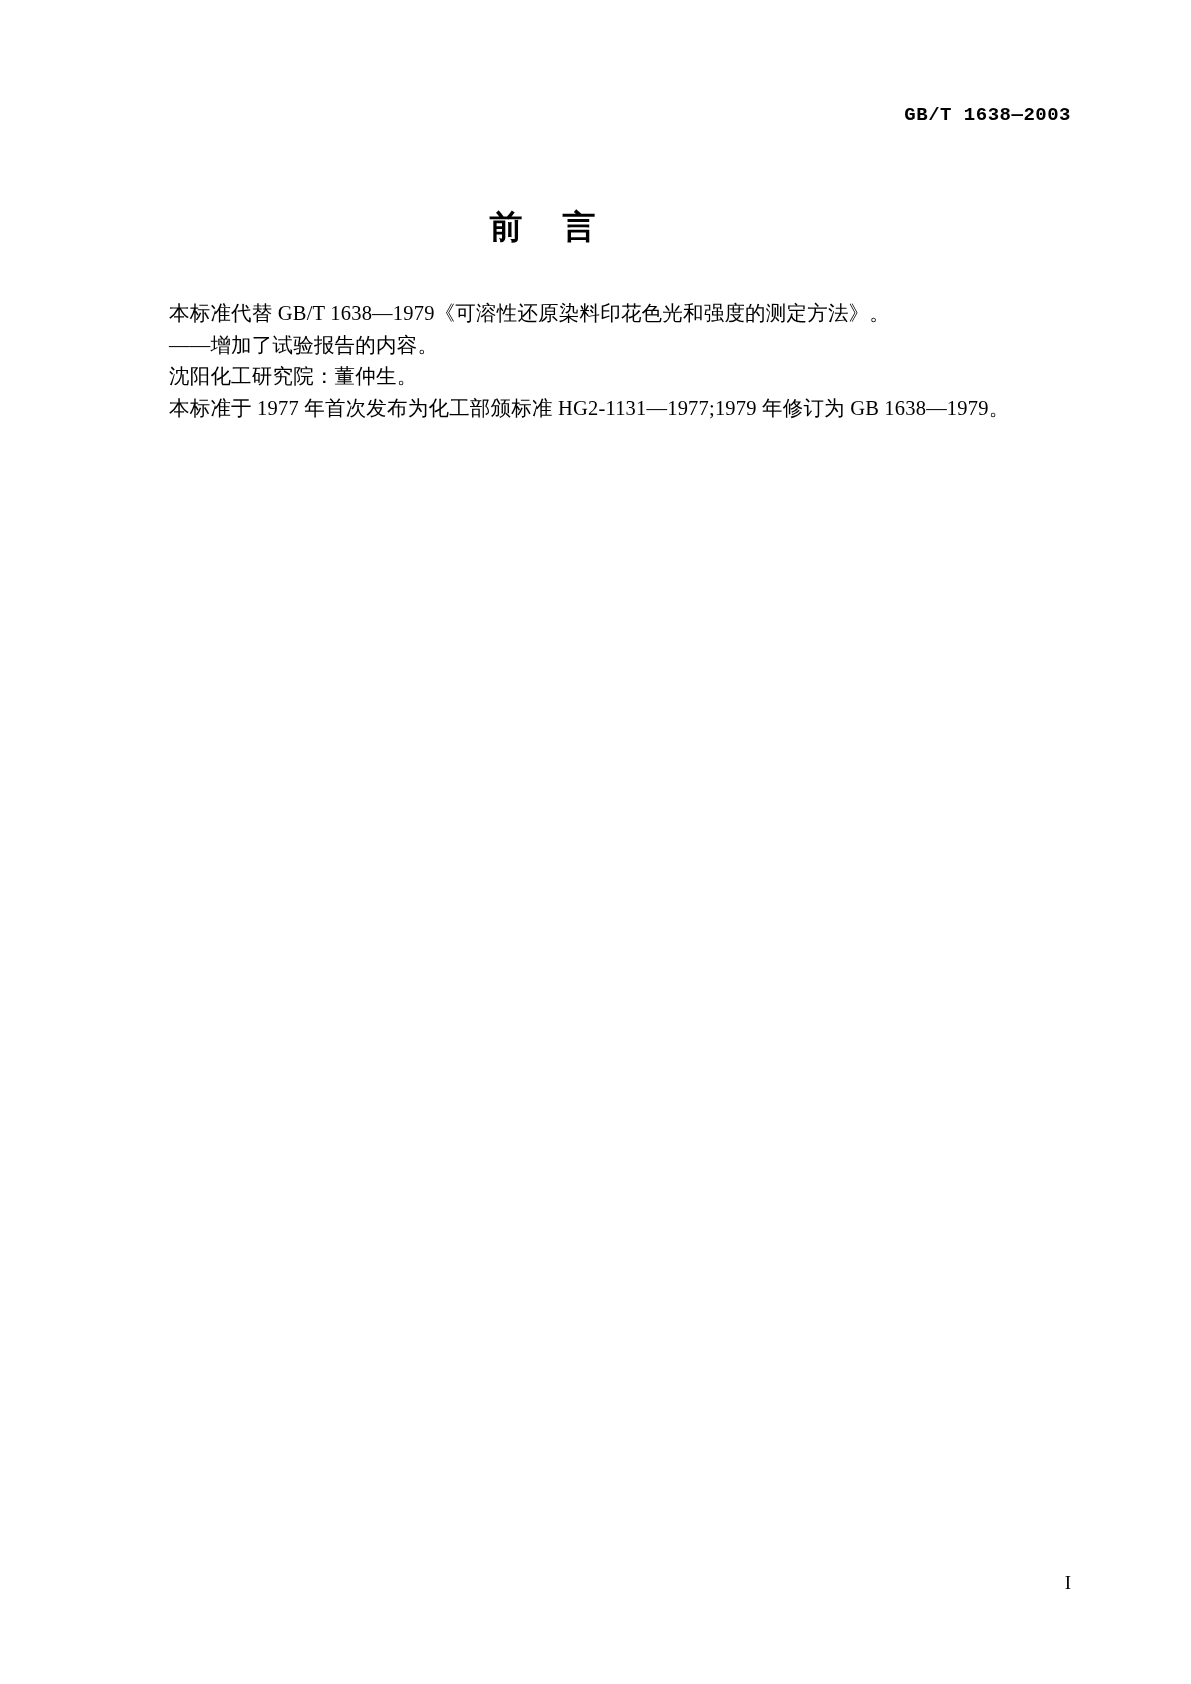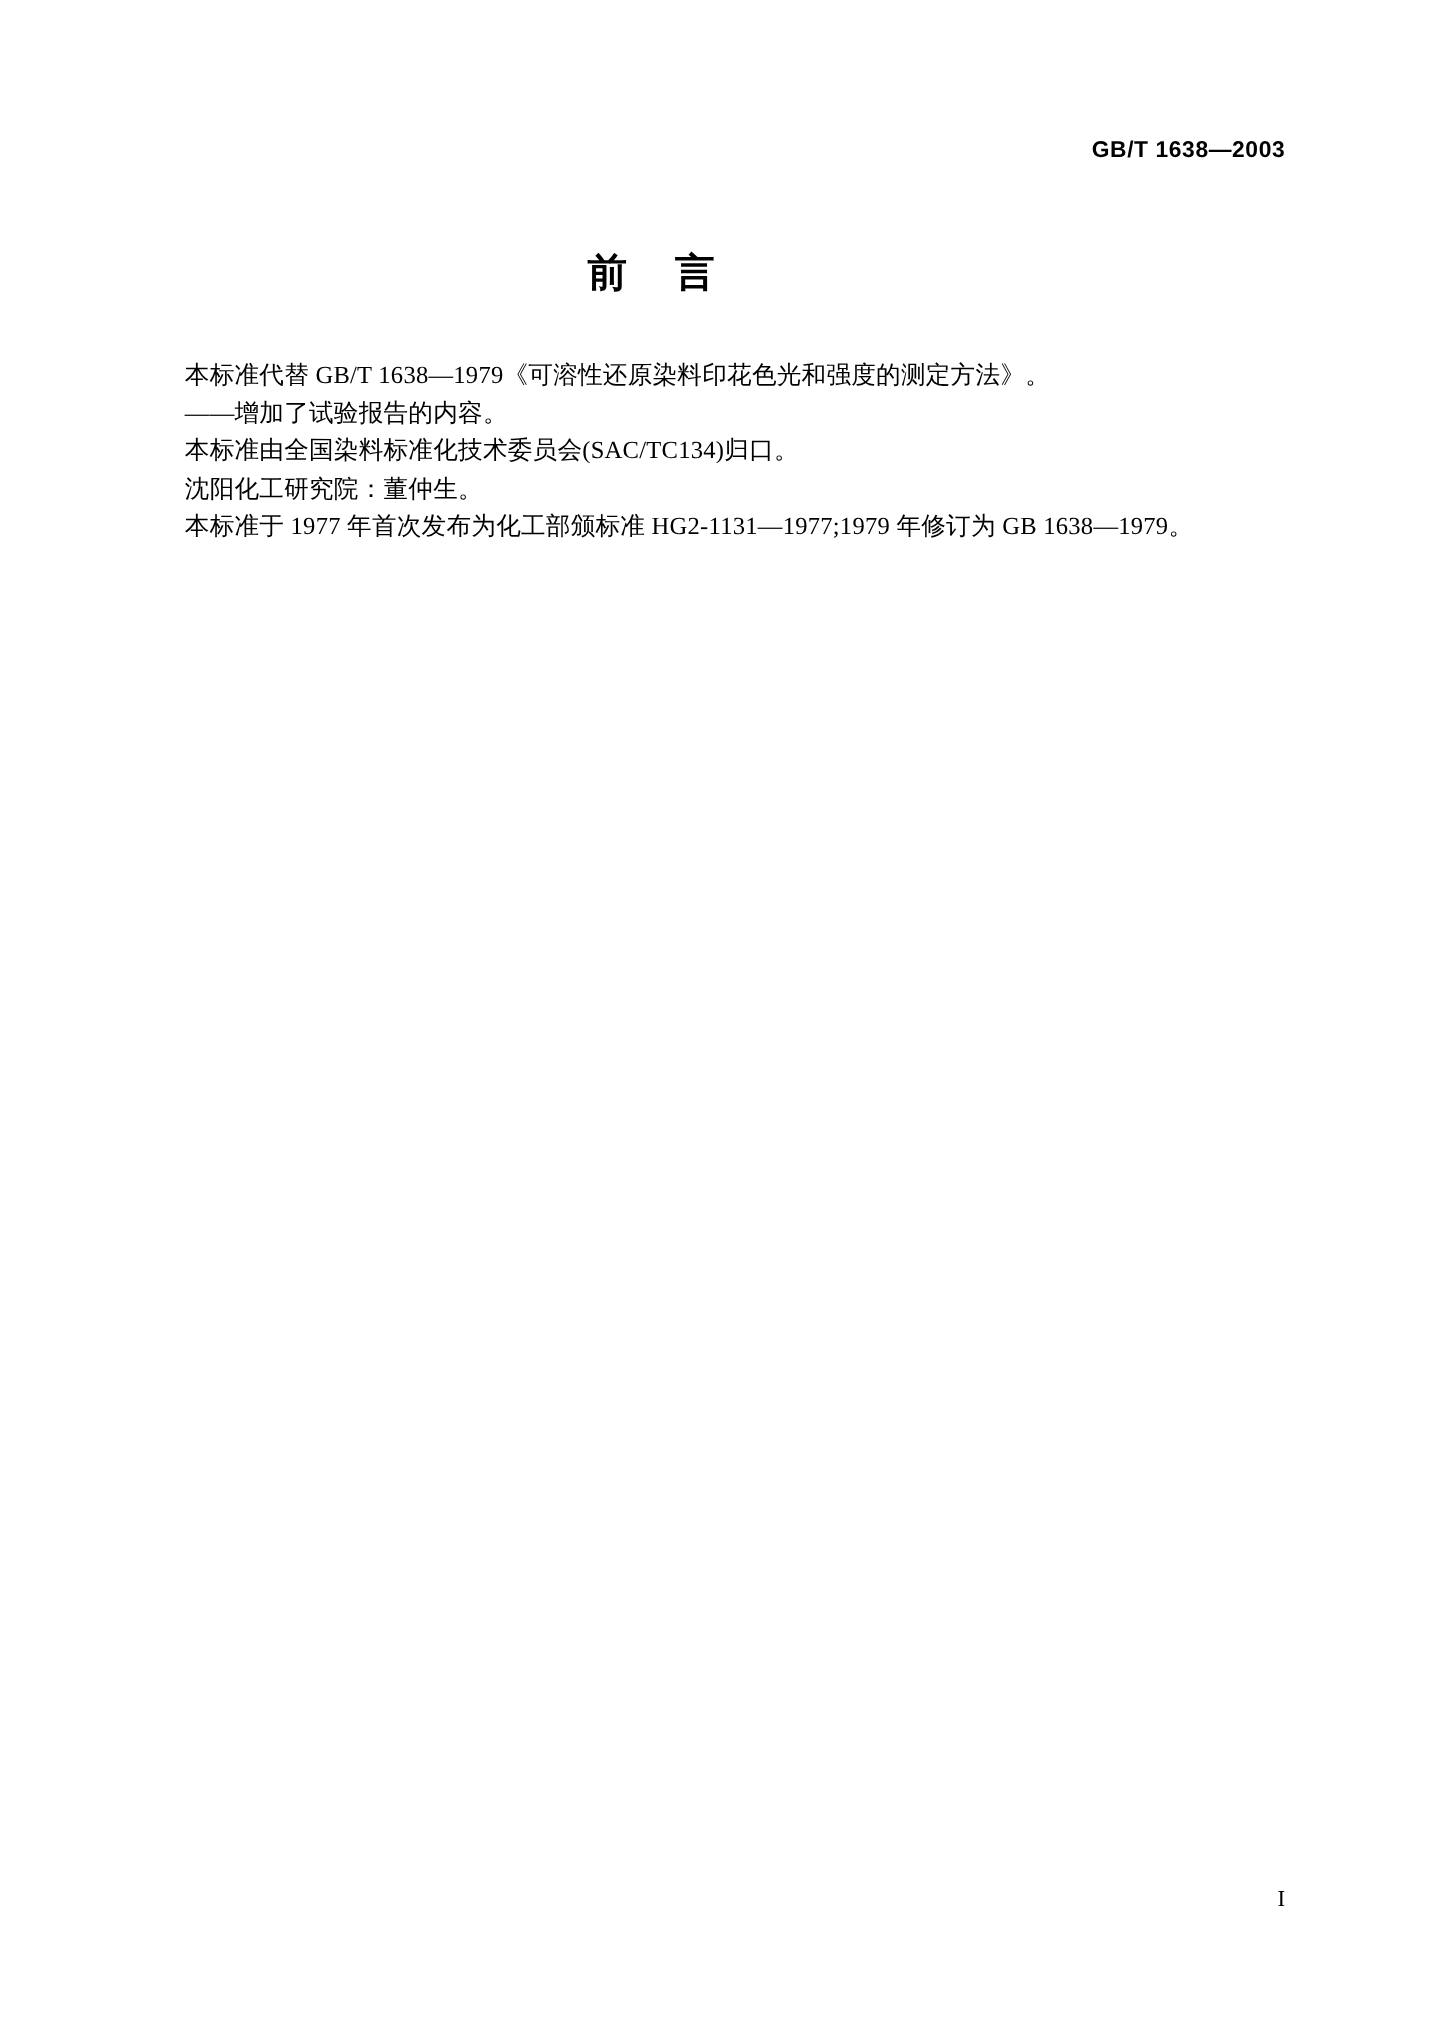--- a/index.html
+++ b/index.html
@@ -11,23 +11,23 @@
     position: relative;
     width: 1191px;
     height: 1684px;
     background: #ffffff;
     font-family: "Liberation Serif", serif;
     color: #000000;
     overflow: hidden;
   }
   .header-std {
     position: absolute;
-    top: 115px;
+    top: 104px;
     right: 120px;
-    font-family: Liberation Sans, sans-serif;
+    font-family: Liberation Mono, monospace;
     font-size: 19px;
     font-weight: bold;
     letter-spacing: 0.5px;
     color: #000000;
     white-space: nowrap;
   }
   .doc-title {
     position: absolute;
     top: 205px;
     left: 0;
@@ -38,21 +38,21 @@
     font-weight: bold;
     letter-spacing: 2px;
   }
   .doc-title .gap {
     display: inline-block;
     width: 38px;
   }
   .body-block {
     position: absolute;
     top: 298px;
-    left: 154px;
+    left: 169px;
     width: 830px;
   }
   .para {
     font-size: 20.5px;
     line-height: 31.5px;
     letter-spacing: 0.2px;
     white-space: nowrap;
   }
   .page-number {
     position: absolute;
@@ -69,20 +69,19 @@
 
   <div class="header-std">GB/T 1638—2003</div>
 
   <div class="doc-title">
     <span>前</span><span class="gap"></span><span>言</span>
   </div>
 
   <div class="body-block">
     <div class="para">本标准代替 GB/T 1638—1979《可溶性还原染料印花色光和强度的测定方法》。</div>
     <div class="para">——增加了试验报告的内容。</div>
-    <div class="para">本标准由全国染料标准化技术委员会(SAC/TC134)归口。</div>
     <div class="para">沈阳化工研究院：董仲生。</div>
     <div class="para">本标准于 1977 年首次发布为化工部颁标准 HG2-1131—1977;1979 年修订为 GB 1638—1979。</div>
   </div>
 
   <div class="page-number">I</div>
 
 </div>
 
 </body></html>

